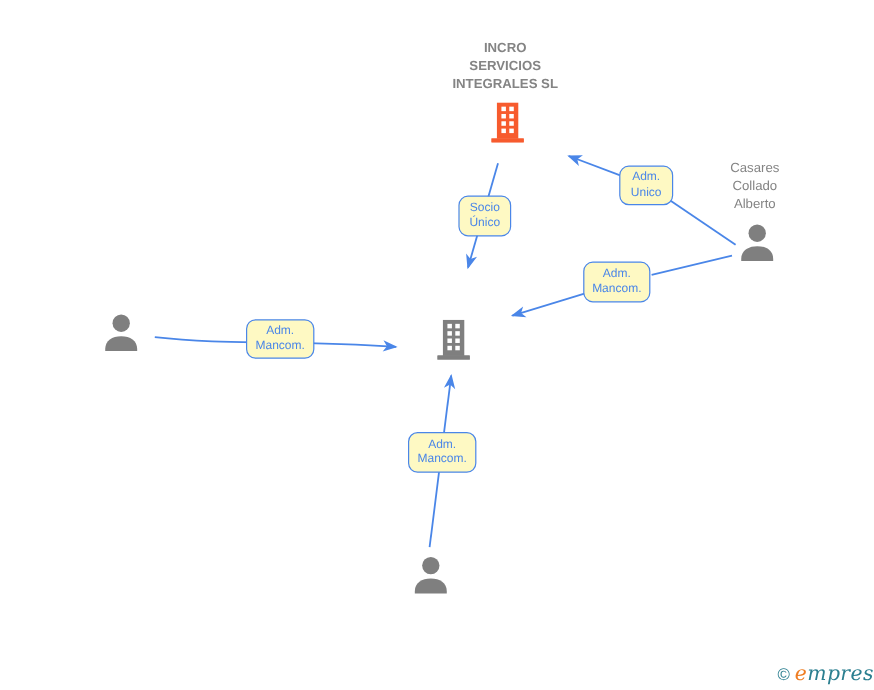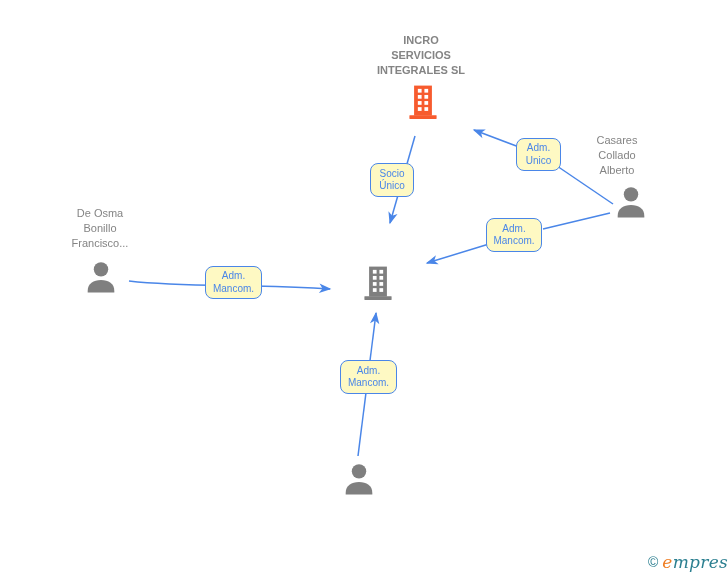--- a/index.html
+++ b/index.html
@@ -106,31 +106,30 @@
         <rect x="10.5" y="10.5" width="4" height="4"></rect>
         <rect x="17.5" y="10.5" width="4" height="4"></rect>
         <rect x="10.5" y="17" width="4" height="4"></rect>
         <rect x="17.5" y="17" width="4" height="4"></rect>
         <rect x="10.5" y="23.5" width="4" height="4"></rect>
         <rect x="17.5" y="23.5" width="4" height="4"></rect>
       </g>
     </svg>
   </div>
 
-  <div class="node-label" style="left:584px;top:133px;width:66px;">Casares Collado Alberto</div>
+  <div class="node-label" style="left:596px;top:133px;width:66px;">Casares Collado Alberto</div>
   <div class="icon person-icon" style="left:614px;top:186px;width:34px;height:32px;">
     <svg viewBox="0 0 24 22">
       <g fill="currentColor">
         <circle cx="12" cy="5.6" r="5.1"></circle>
         <path d="M2.6,22 v-1.2 c0-5.1 4.1-7.6 9.4-7.6 s9.4,2.5 9.4,7.6 V22 Z"></path>
       </g>
     </svg>
   </div>
 
-  <div class="node-label" style="left:61px;top:206px;width:78px;">De Osma Bonillo Francisco...</div>
   <div class="icon person-icon" style="left:84px;top:261px;width:34px;height:32px;">
     <svg viewBox="0 0 24 22">
       <g fill="currentColor">
         <circle cx="12" cy="5.6" r="5.1"></circle>
         <path d="M2.6,22 v-1.2 c0-5.1 4.1-7.6 9.4-7.6 s9.4,2.5 9.4,7.6 V22 Z"></path>
       </g>
     </svg>
   </div>
 
   <div class="icon building-gray" style="left:363px;top:266px;width:30px;height:34px;">
@@ -154,21 +153,21 @@
 
   <div class="icon person-icon" style="left:342px;top:463px;width:34px;height:32px;">
     <svg viewBox="0 0 24 22">
       <g fill="currentColor">
         <circle cx="12" cy="5.6" r="5.1"></circle>
         <path d="M2.6,22 v-1.2 c0-5.1 4.1-7.6 9.4-7.6 s9.4,2.5 9.4,7.6 V22 Z"></path>
       </g>
     </svg>
   </div>
 
-  <div class="rel-box" style="left:370px;top:163px;width:44px;height:34px;">Socio Único</div>
+  <div class="rel-box" style="left:382px;top:163px;width:44px;height:34px;">Socio Único</div>
   <div class="rel-box" style="left:516px;top:138px;width:45px;height:33px;">Adm. Unico</div>
   <div class="rel-box" style="left:486px;top:218px;width:56px;height:34px;">Adm. Mancom.</div>
   <div class="rel-box" style="left:205px;top:266px;width:57px;height:33px;">Adm. Mancom.</div>
   <div class="rel-box" style="left:340px;top:360px;width:57px;height:34px;">Adm. Mancom.</div>
 
   <div id="logo">
     <span class="logo-copy">©</span>
     <span class="logo-script logo-e">e</span>
     <span class="logo-script logo-rest">mpresia</span>
   </div>

